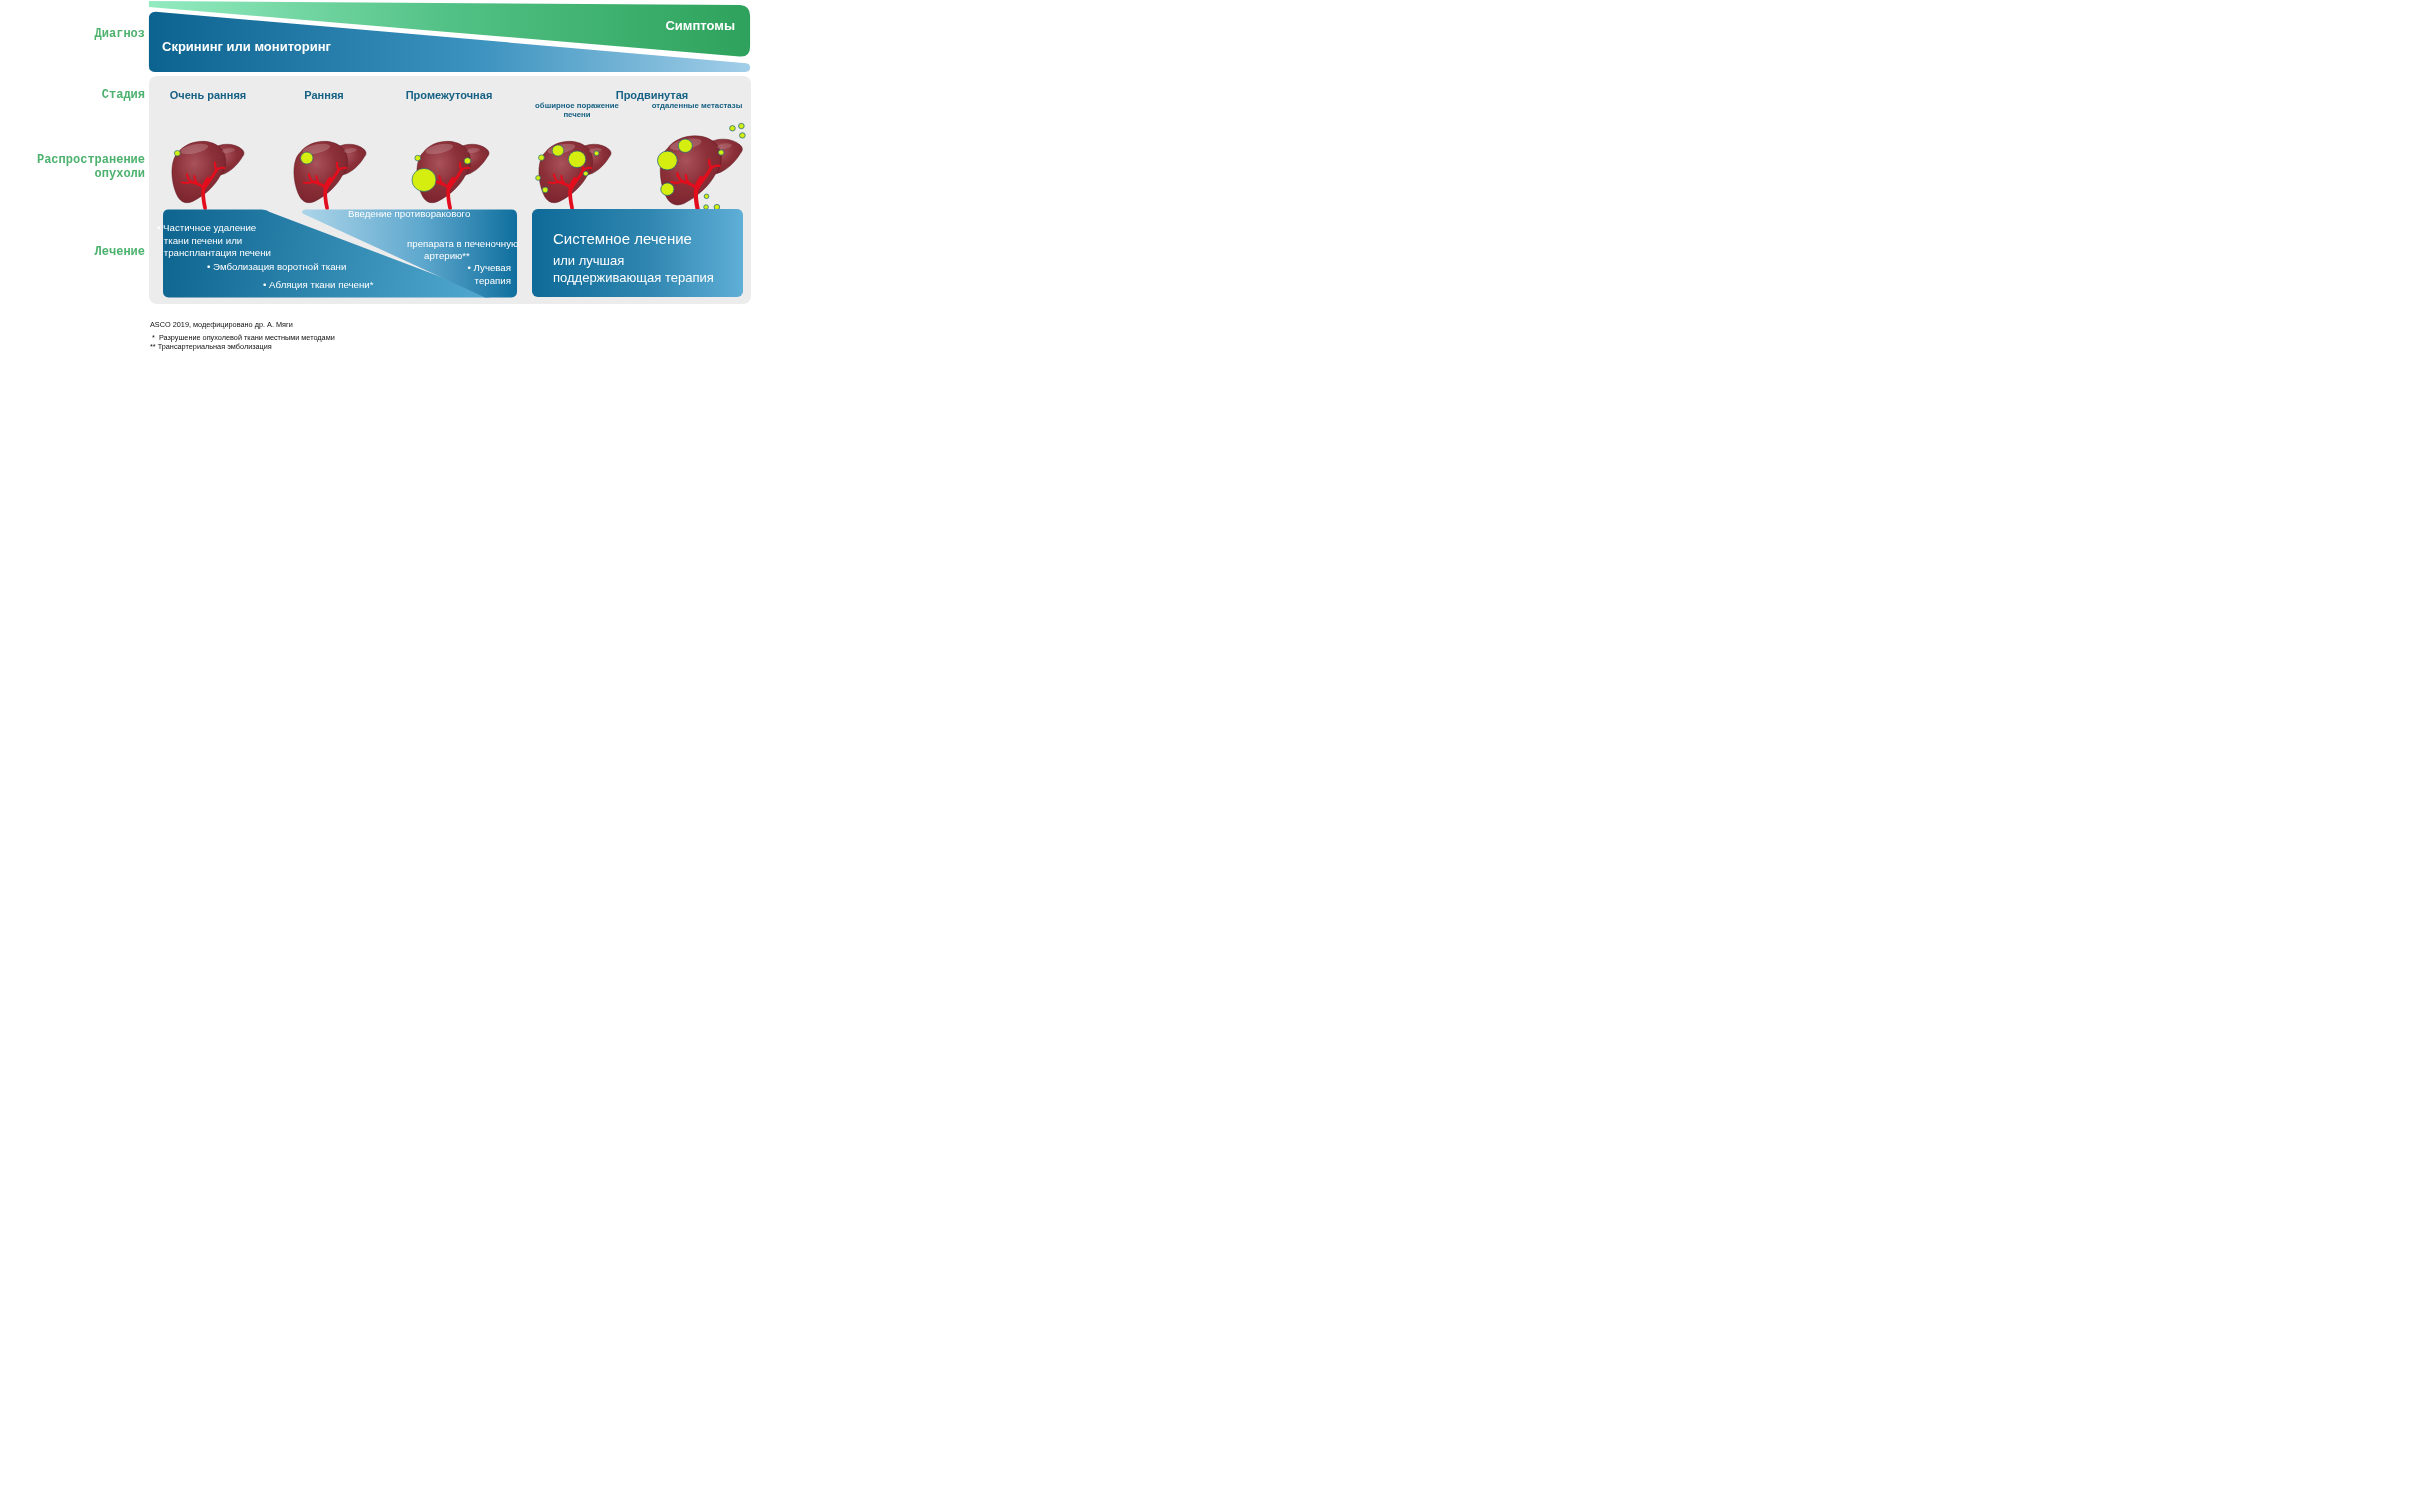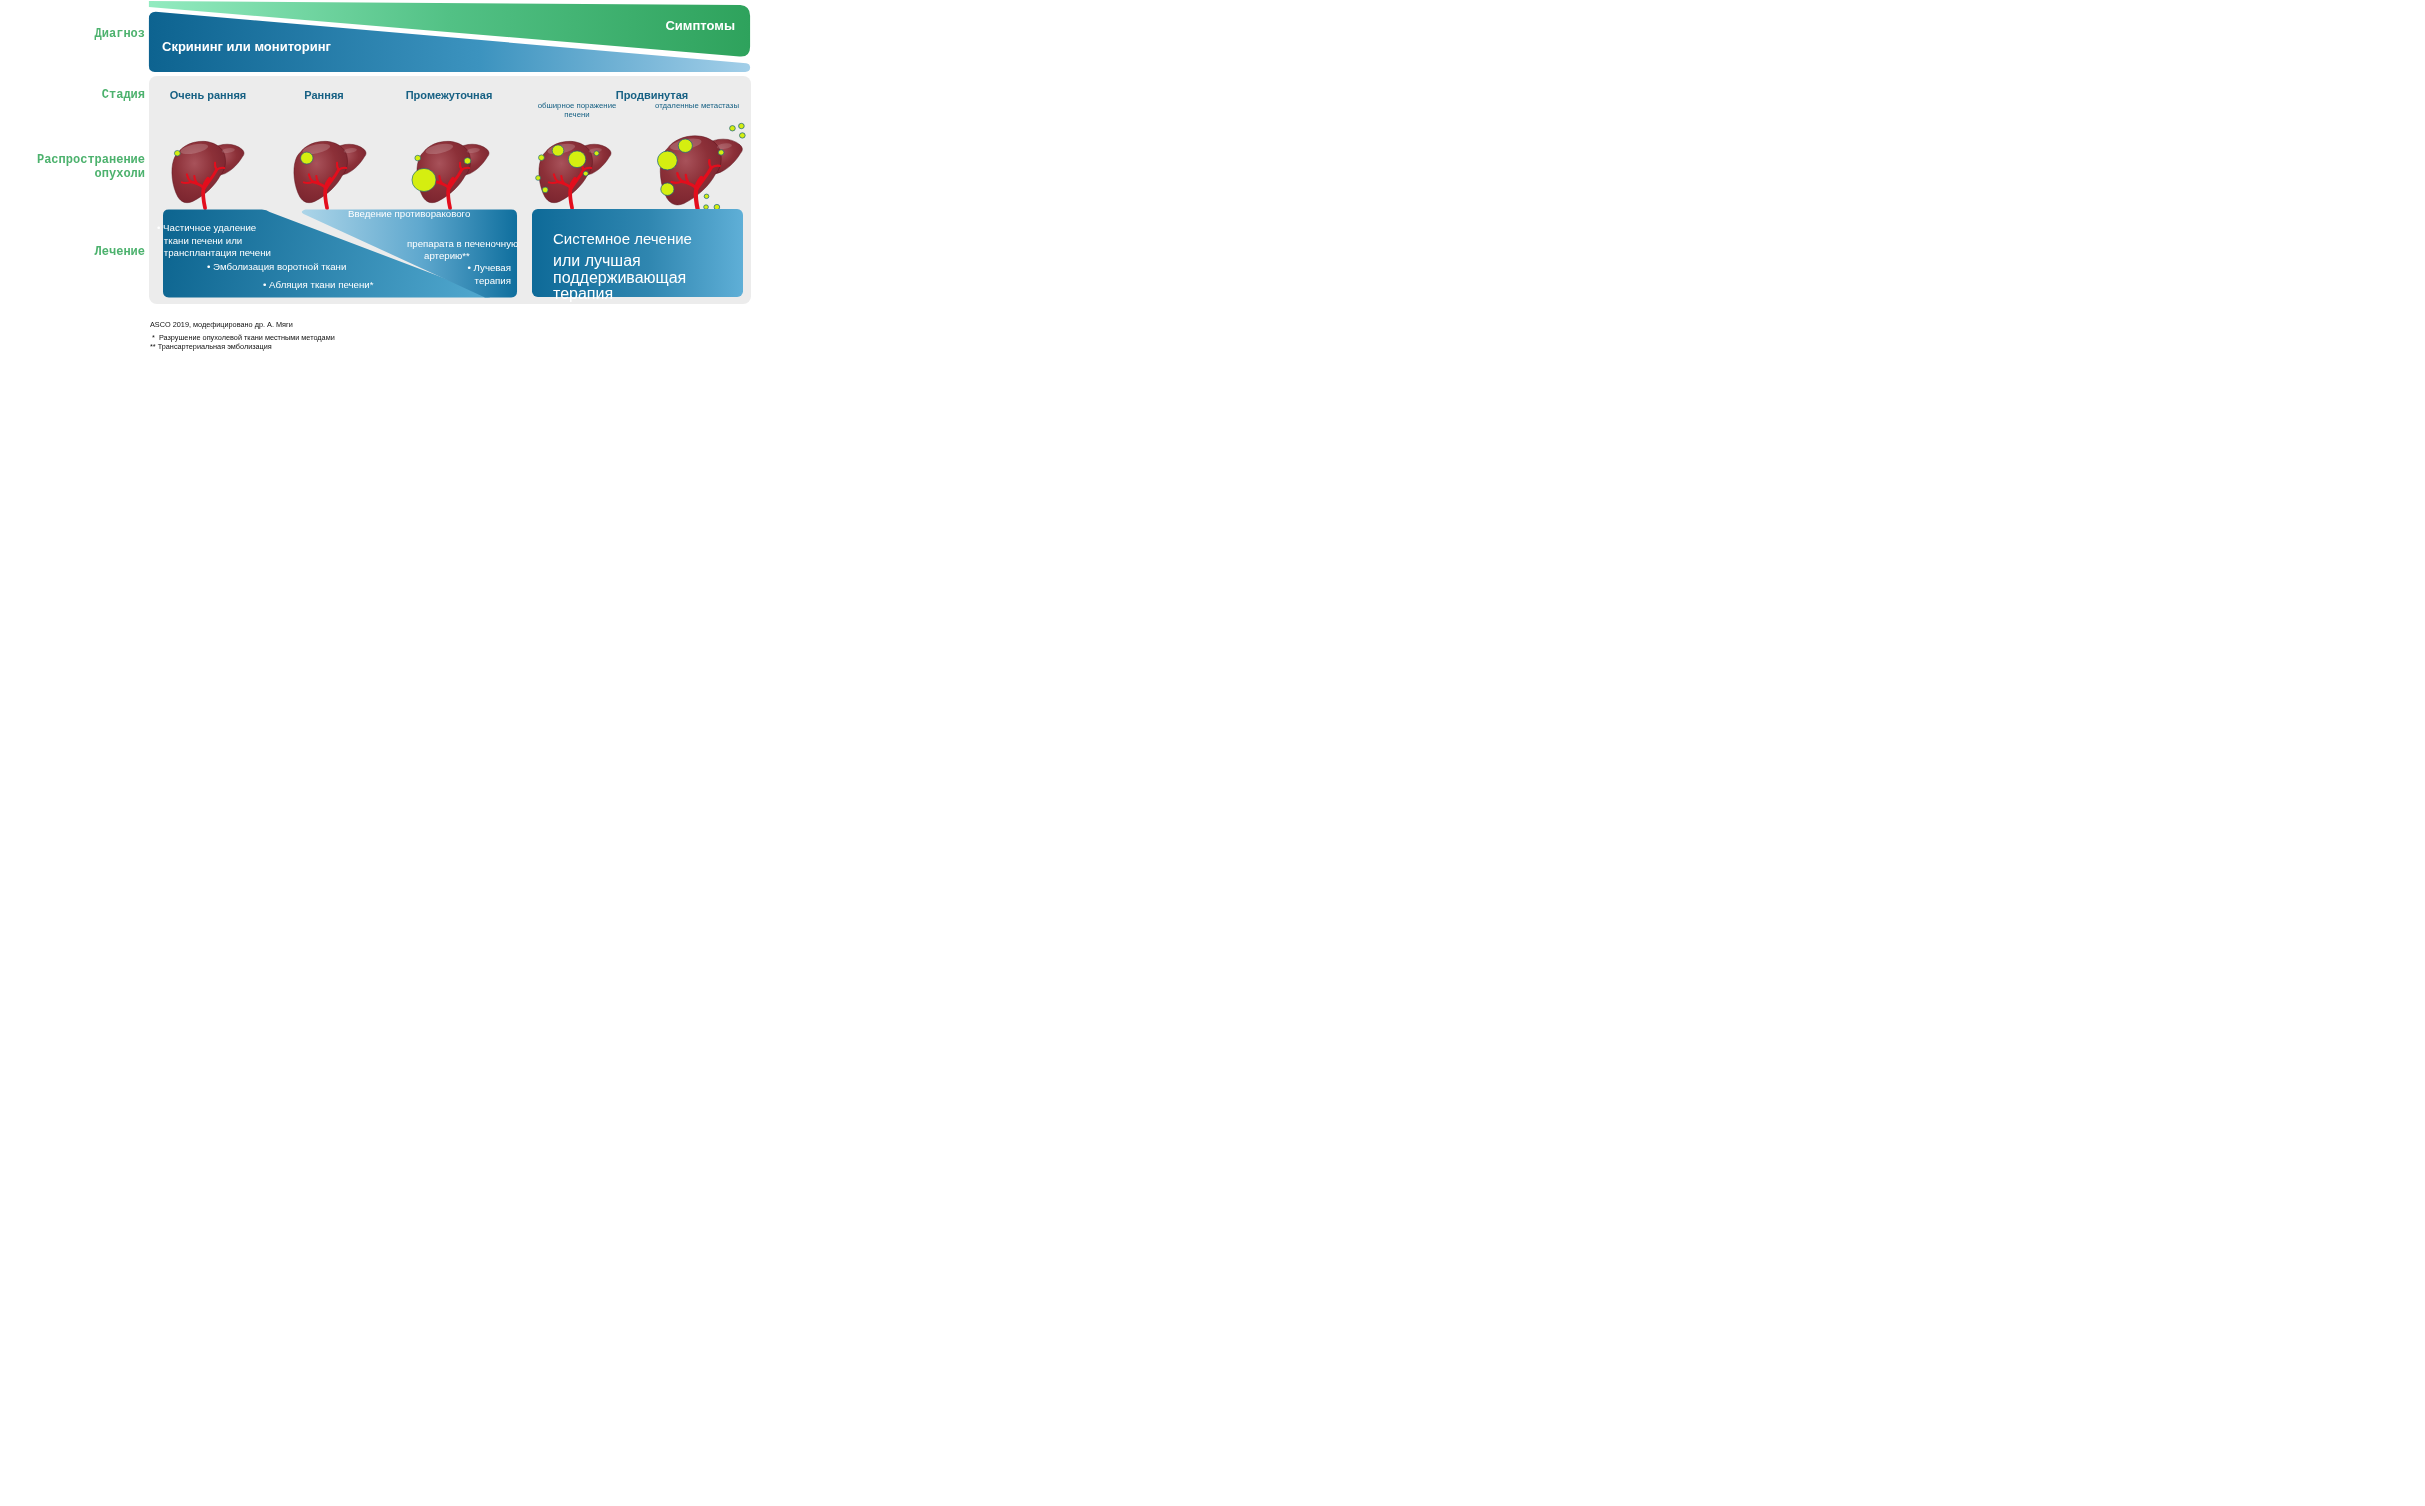--- a/index.html
+++ b/index.html
@@ -17,32 +17,32 @@
   .stage-panel{
     position:absolute; left:149px; top:76px; width:602px; height:228px;
     background:#ECECEC; border-radius:7.8px;
   }
   .stage-label{
     position:absolute; top:89px; width:136px; text-align:center;
     color:#176184; font-weight:bold; font-size:11px; white-space:nowrap;
   }
   .stage-sub{
     position:absolute; top:101px; width:116px; text-align:center;
-    color:#176184; font-weight:400; font-size:7.8px; line-height:9.2px;
+    color:#176184; font-weight:700; font-size:7.8px; line-height:9.2px;
   }
   .liver-cell{position:absolute;}
   .liver-cell svg{width:100%; height:100%; overflow:visible; display:block;}
   .tx{position:absolute; color:#ffffff; font-size:9.7px; line-height:12.6px; white-space:nowrap;}
   .hang{white-space:normal; padding-left:6.8px; text-indent:-6.8px;}
   .box3{
     position:absolute; left:532px; top:209px; width:211px; height:88px;
     border-radius:5.8px; background:linear-gradient(90deg,#0E6A98 0%,#2F86B0 55%,#5FAFD7 100%);
   }
   .box3-title{position:absolute; left:21px; top:21.3px; font-size:15px; color:#fff; white-space:nowrap;}
-  .box3-sub{position:absolute; left:21px; top:44px; font-size:16px; line-height:16.5px; color:#fff;}
+  .box3-sub{position:absolute; left:21px; top:44px; font-size:13px; line-height:16.5px; color:#fff;}
   .footnote{
     position:absolute; left:150px; color:#111111; font-size:7.3px; white-space:pre;
   }
 </style>
 </head>
 <body>
 
 <div class="canvas">
 
   <svg width="0" height="0" style="position:absolute" aria-hidden="true">

